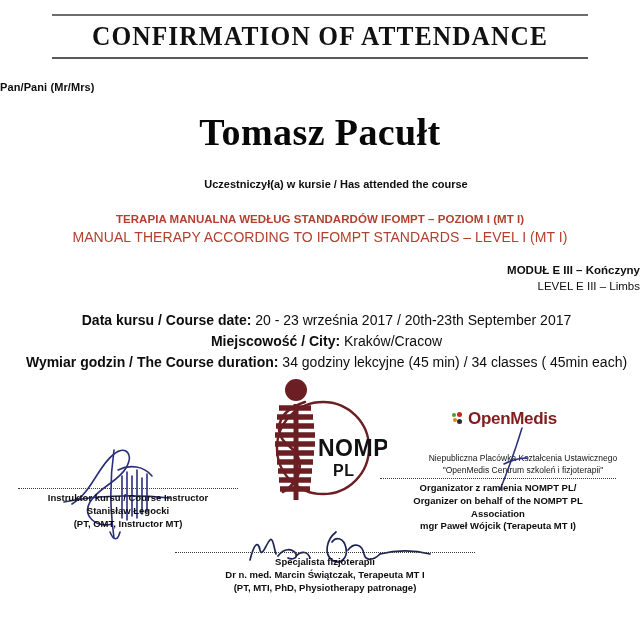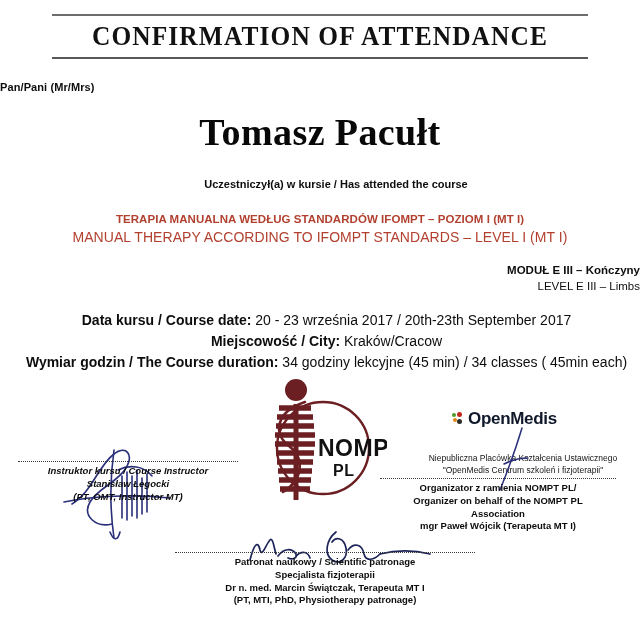--- a/index.html
+++ b/index.html
@@ -110,34 +110,34 @@
     border-radius: 50%;
   }
   .om-dot-green  { width: 4px; height: 4px; background: #4f9a2f; left: 0px;  top: 1px; }
   .om-dot-red    { width: 5px; height: 5px; background: #c22b1d; left: 5px;  top: 0px; }
   .om-dot-orange { width: 4px; height: 4px; background: #e2851b; left: 1px;  top: 6px; }
   .om-dot-dark   { width: 5px; height: 5px; background: #2b2b2b; left: 5px;  top: 7px; }
   .om-word {
     font-family: "Liberation Sans", sans-serif;
     font-size: 17px;
     font-weight: 700;
-    color: #0f172a;
+    color: #7f1d1d;
     letter-spacing: -0.3px;
   }
 
   
   .sig-block { position: absolute; text-align: center; }
   .sig-line {
     border-top: 1px dotted #3a3a3a;
     width: 100%;
     margin-bottom: 3px;
   }
   .sig-text { font-size: 9.5px; font-weight: 700; line-height: 1.35; }
 
-  .block-instructor { left: 18px; top: 461px; width: 220px; font-style: italic; }
+  .block-instructor { left: 18px; top: 488px; width: 220px; }
   .block-organizer  { left: 380px; top: 478px; width: 236px; }
   .block-patronage  { left: 175px; top: 552px; width: 300px; }
 
   .block-openmedis-sub {
     position: absolute;
     left: 412px; top: 452px; width: 222px;
     text-align: center;
     font-size: 8.5px;
     font-weight: 400;
     line-height: 1.45;
@@ -274,19 +274,18 @@
         <path d="M56 30 C62 24, 68 26, 70 32"></path>
         <path d="M96 6 C86 14, 84 28, 92 34 C100 40, 108 32, 106 22 C104 12, 96 10, 92 16"></path>
         <path d="M108 24 C114 16, 122 18, 124 28 C126 36, 134 34, 140 28"></path>
         <path d="M140 28 C156 24, 174 24, 190 28"></path>
       </g>
     </svg>
   </div>
 
   <div class="sig-block block-patronage">
     <div class="sig-line"></div>
-    <div class="sig-text">Patronat naukowy / Scientific patronage</div>
     <div class="sig-text">Specjalista fizjoterapii</div>
     <div class="sig-text">Dr n. med. Marcin Świątczak, Terapeuta MT I</div>
     <div class="sig-text">(PT, MTI, PhD, Physiotherapy patronage)</div>
   </div>
 
 </div>
 
 </body></html>

